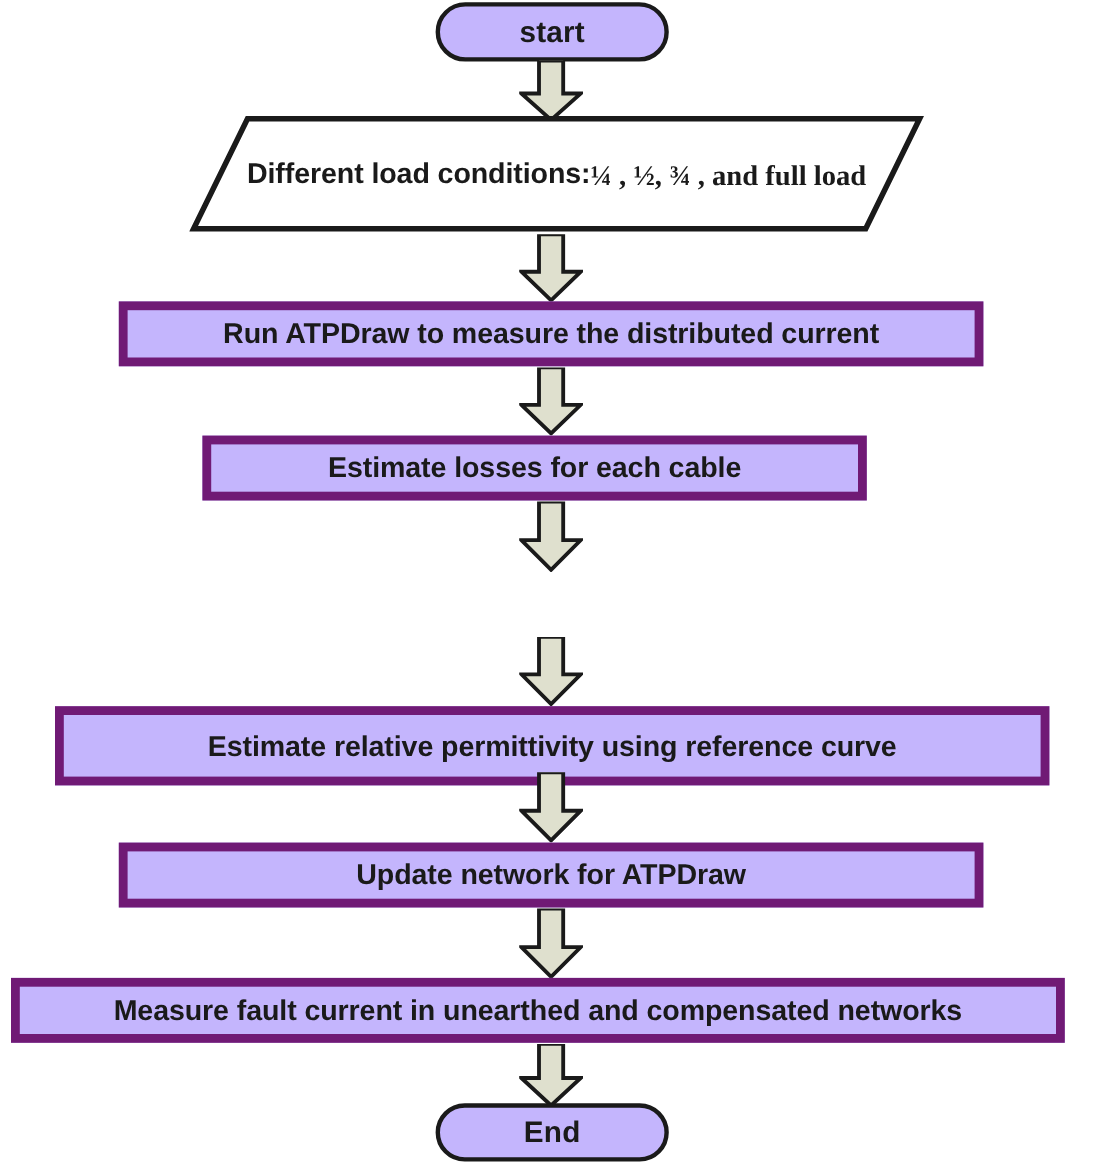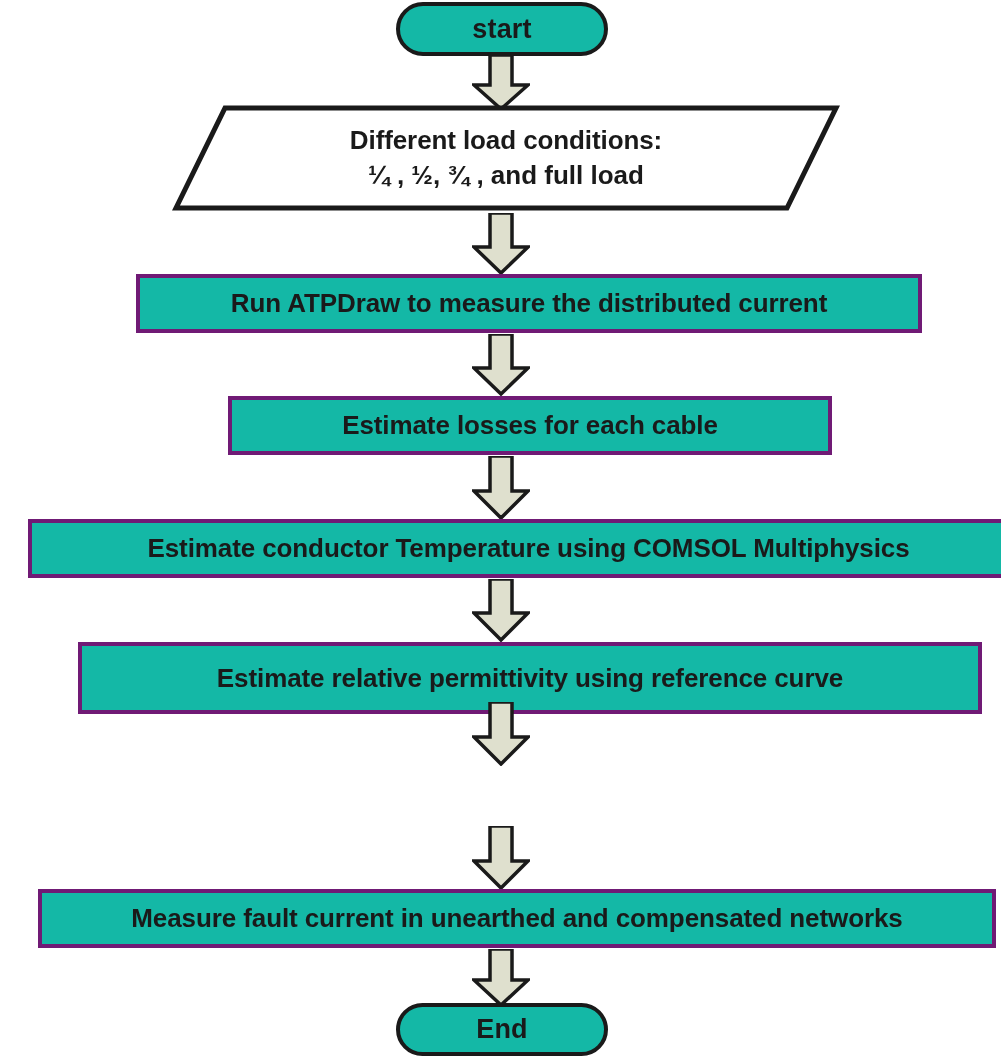--- a/index.html
+++ b/index.html
@@ -20,62 +20,61 @@
     background: #ffffff;
   }
   .node {
     position: absolute;
     box-sizing: border-box;
     display: flex;
     align-items: center;
     justify-content: center;
     text-align: center;
     color: #1a1a1a;
-    background: #14b8a6;
+    background: #c4b5fd;
   }
   .terminator {
     border: 4px solid #1a1a1a;
     border-radius: 999px;
     font-size: 27px;
     font-weight: bold;
     letter-spacing: 0.2px;
   }
   .process {
-    border: 4px solid #701a75;
+    border: 8px solid #701a75;
     font-size: 26px;
     font-weight: bold;
     letter-spacing: -0.1px;
     white-space: nowrap;
-    margin-left: 28px;
   }
   .io-wrap {
     position: absolute;
   }
   .io-shape {
     position: absolute;
     inset: 0;
   }
   .io-text {
     position: absolute;
     inset: 0;
     display: flex;
-    flex-direction: column;
+    flex-direction: row;
     align-items: center;
     justify-content: center;
     color: #1a1a1a;
     line-height: 1.22;
   }
   .io-line1 {
     font-family: "Liberation Sans", sans-serif;
     font-size: 26px;
     font-weight: bold;
     letter-spacing: -0.1px;
   }
   .io-line2 {
-    font-family: Liberation Sans, sans-serif;
+    font-family: Liberation Serif, serif;
     font-size: 26px;
     font-weight: bold;
     margin-top: 3px;
   }
   .arrow {
     position: absolute;
   }
   .arrow svg {
     display: block;
   }
@@ -114,50 +113,50 @@
   <div class="node process" style="left:108px; top:274px; width:786px; height:59px;">
     <span>Run ATPDraw to measure the distributed current</span>
   </div>
 
   <div class="arrow" style="left:472px; top:334px;">
     <svg width="58" height="62" viewBox="0 0 58 62" xmlns="http://www.w3.org/2000/svg">
       <polygon points="18,0 40,0 40,34 56,34 29,60 2,34 18,34" fill="#dfe0ce" stroke="#1a1a1a" stroke-width="3.5" stroke-linejoin="miter"></polygon>
     </svg>
   </div>
 
-  <div class="node process" style="left:200px; top:396px; width:604px; height:59px;">
+  <div class="node process" style="left:184px; top:396px; width:604px; height:59px;">
     <span>Estimate losses for each cable</span>
   </div>
 
   <div class="arrow" style="left:472px; top:456px;">
     <svg width="58" height="64" viewBox="0 0 58 64" xmlns="http://www.w3.org/2000/svg">
       <polygon points="18,0 40,0 40,35 56,35 29,62 2,35 18,35" fill="#dfe0ce" stroke="#1a1a1a" stroke-width="3.5" stroke-linejoin="miter"></polygon>
     </svg>
   </div>
 
-  <div class="node process" style="left:0px; top:519px; width:1001px; height:59px;">
-    <span>Estimate conductor Temperature using COMSOL Multiphysics</span>
-  </div>
 
   <div class="arrow" style="left:472px; top:579px;">
     <svg width="58" height="63" viewBox="0 0 58 63" xmlns="http://www.w3.org/2000/svg">
       <polygon points="18,0 40,0 40,34 56,34 29,61 2,34 18,34" fill="#dfe0ce" stroke="#1a1a1a" stroke-width="3.5" stroke-linejoin="miter"></polygon>
     </svg>
   </div>
 
   <div class="node process" style="left:50px; top:642px; width:904px; height:72px;">
     <span>Estimate relative permittivity using reference curve</span>
   </div>
 
   <div class="arrow" style="left:472px; top:702px;">
     <svg width="58" height="64" viewBox="0 0 58 64" xmlns="http://www.w3.org/2000/svg">
       <polygon points="18,0 40,0 40,35 56,35 29,62 2,35 18,35" fill="#dfe0ce" stroke="#1a1a1a" stroke-width="3.5" stroke-linejoin="miter"></polygon>
     </svg>
   </div>
 
+  <div class="node process" style="left:108px; top:766px; width:786px; height:59px;">
+    <span>Update network for ATPDraw</span>
+  </div>
 
   <div class="arrow" style="left:472px; top:826px;">
     <svg width="58" height="64" viewBox="0 0 58 64" xmlns="http://www.w3.org/2000/svg">
       <polygon points="18,0 40,0 40,35 56,35 29,62 2,35 18,35" fill="#dfe0ce" stroke="#1a1a1a" stroke-width="3.5" stroke-linejoin="miter"></polygon>
     </svg>
   </div>
 
   <div class="node process" style="left:10px; top:889px; width:958px; height:59px;">
     <span>Measure fault current in unearthed and compensated networks</span>
   </div>

